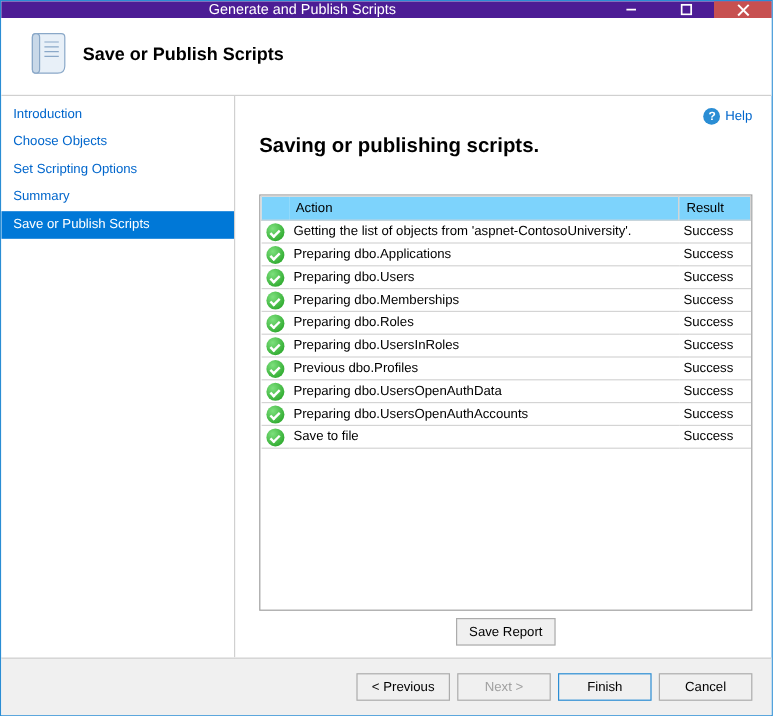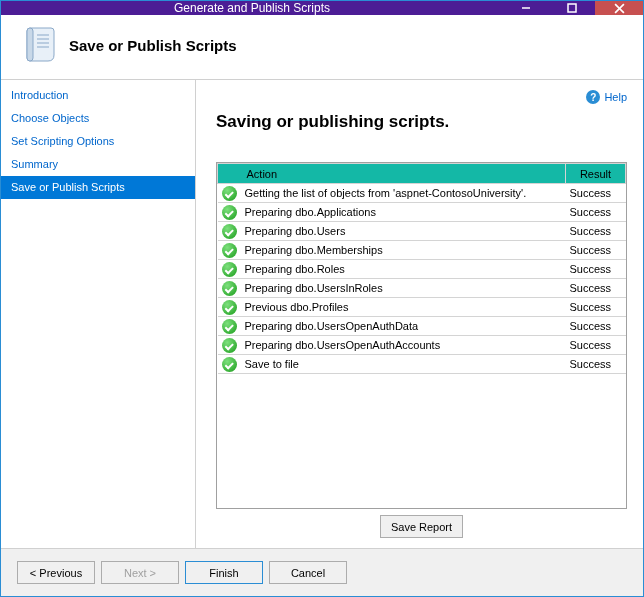--- a/index.html
+++ b/index.html
@@ -125,26 +125,26 @@
 .progress-table {
   width: 100%;
   border-collapse: collapse;
   font-size: 11px;
 }
 .progress-table th {
   font-weight: normal;
   text-align: left;
   padding: 2px 6px;
   border: 1px solid #d4d4d4;
-  background: #14b8a6;
+  background: #7dd3fc;
   height: 20px;
 }
 .progress-table th.icon-col { width: 22px; border-right: none; }
 .progress-table th.action-col { border-left: none; }
-.progress-table th.result-col { width: 60px; text-align: center; }
+.progress-table th.result-col { width: 60px; text-align: left; }
 .progress-table td {
   padding: 1px 4px;
   border-bottom: 1px solid #d4d4d4;
   height: 19px;
   vertical-align: middle;
 }
 .progress-table td.icon-cell { width: 22px; text-align: center; border-right: none; }
 .progress-table td.result-cell { width: 60px; }
 .check-icon {
   display: inline-block;
@@ -165,20 +165,21 @@
 }
 .report-row {
   display: flex;
   justify-content: center;
   margin-top: 6px;
 }
 .footer {
   border-top: 1px solid #d0d0d0;
   padding: 12px 16px;
   display: flex;
+  justify-content: flex-end;
   gap: 6px;
   background: #f0f0f0;
 }
 .btn {
   min-width: 78px;
   height: 23px;
   font-size: 11px;
   background: #f0f0f0;
   border: 1px solid #acacac;
   padding: 0 10px;

